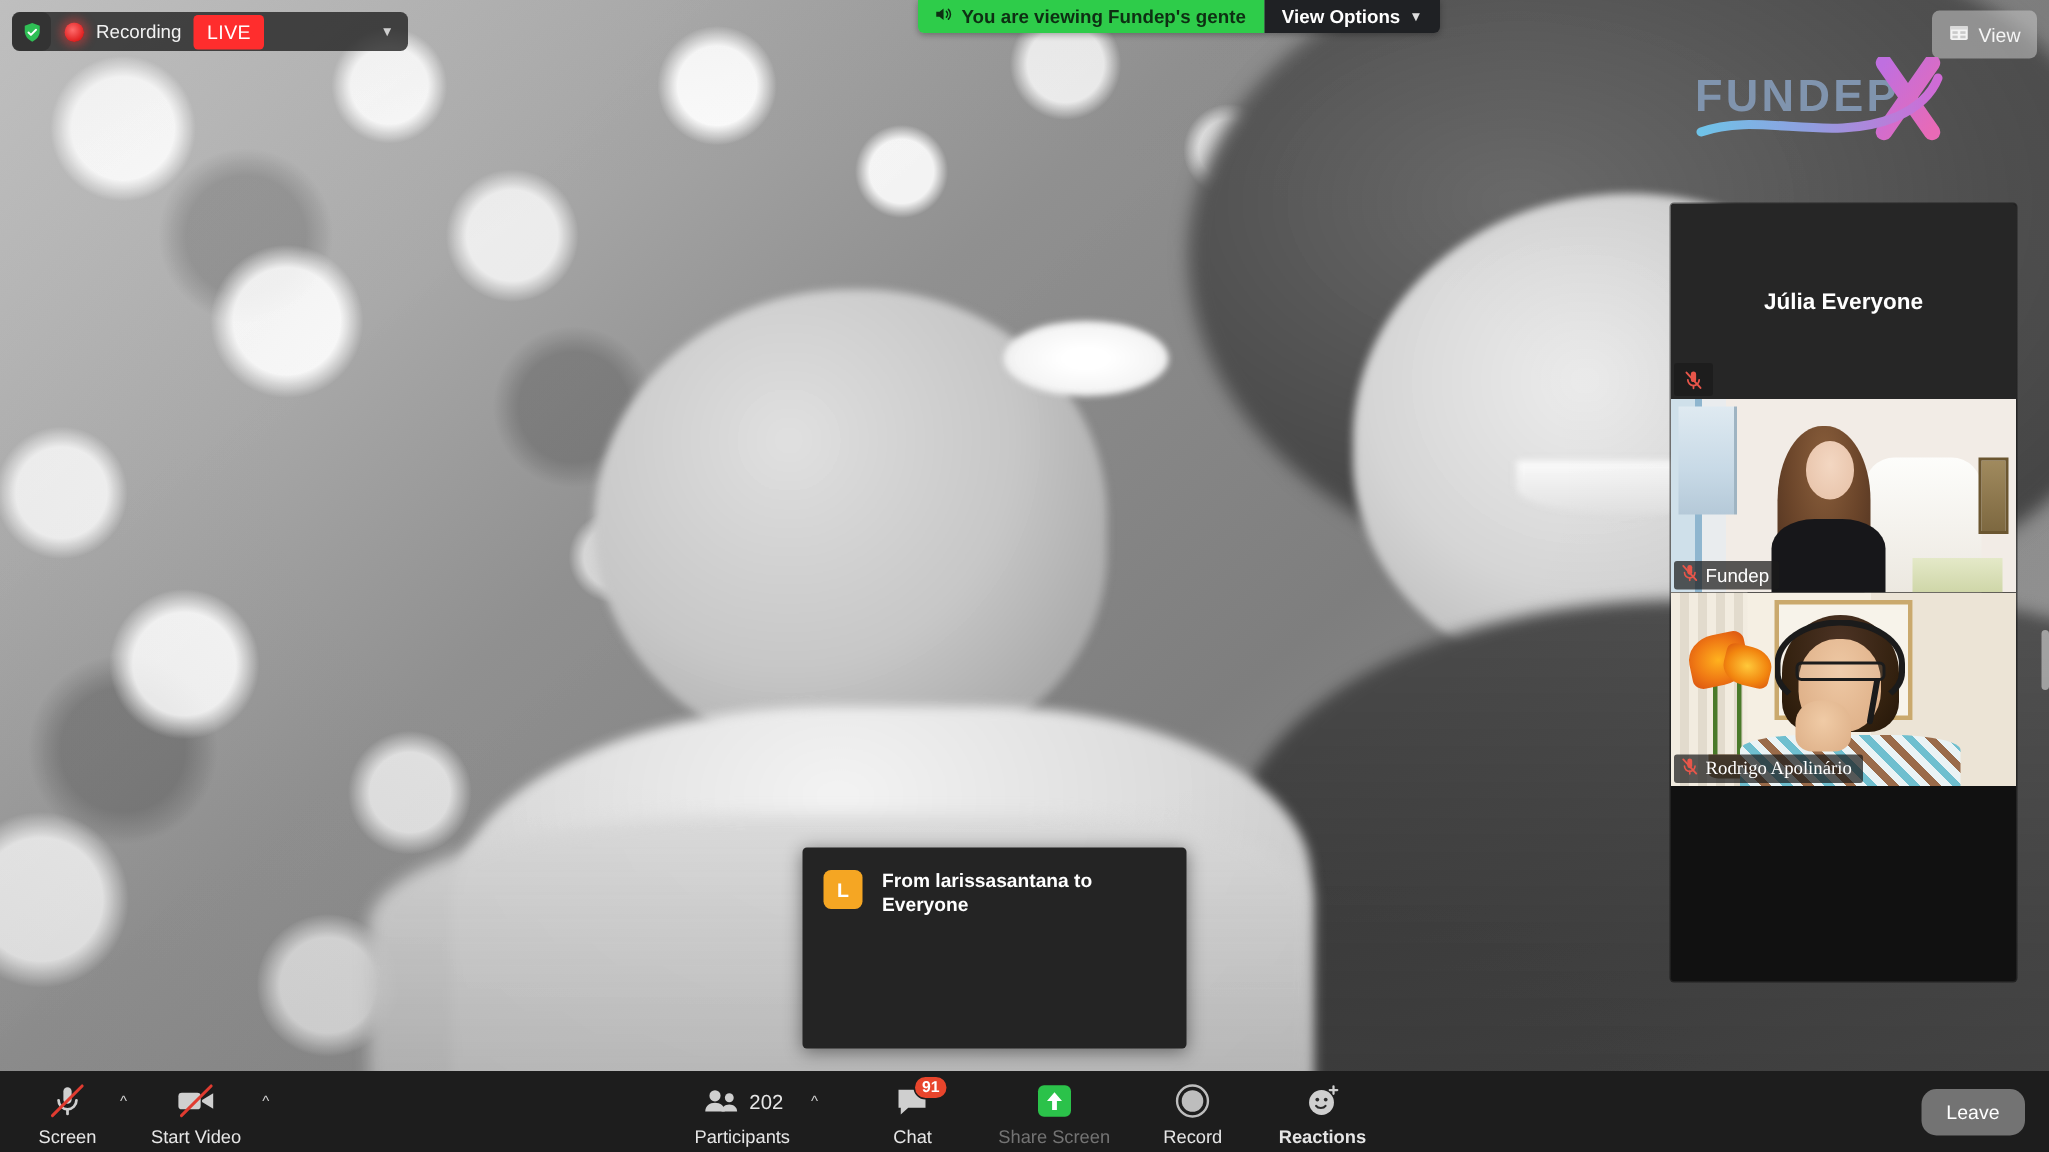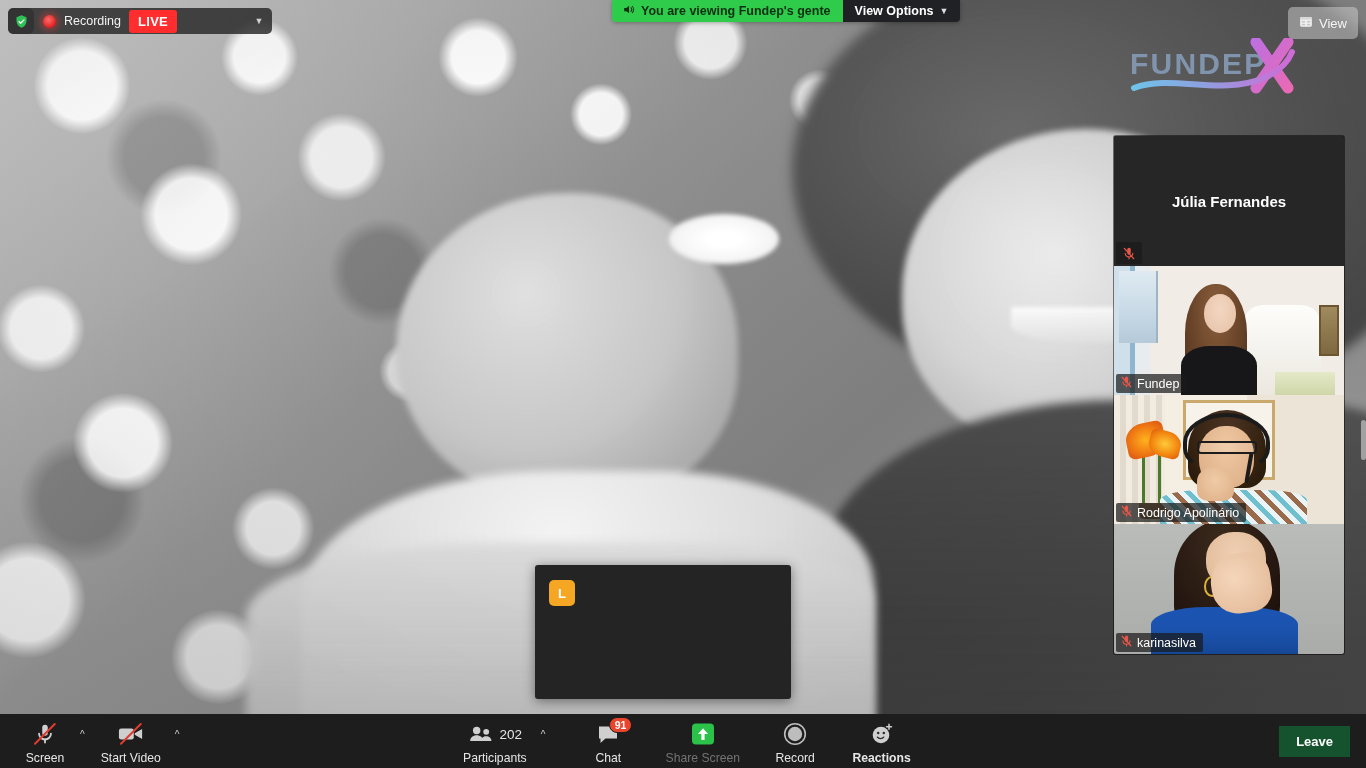--- a/index.html
+++ b/index.html
@@ -111,21 +111,21 @@
     display:flex; align-items:center; justify-content:center; flex:0 0 auto;
   }
   .rec-dot-wrap { width:30px; height:26px; display:flex; align-items:center; justify-content:center; }
   .rec-dot {
     width:13px; height:13px; border-radius:50%;
     background: radial-gradient(circle at 42% 38%, #ff6b6b 0%, #e02020 70%, #b41212 100%);
     box-shadow: 0 0 6px 3px rgba(230,60,60,.45);
   }
   .rec-text { color:#f2f2f2; font-size:12.5px; font-weight:400; padding-right:8px; white-space:nowrap; }
   .live-badge {
-    background:#ff2d2d; color:#fff; font-size:13px; font-weight:700;
+    background:#ff2d2d; color:#fff; font-size:13px; font-weight:400;
     padding:4px 9px; margin:0 6px 0 0; border-radius:3px; letter-spacing:.3px;
   }
   .yt-text { color:#e8e8e8; font-size:12.5px; padding-right:5px; white-space:nowrap;margin-top:41px; }
   .yt-caret { color:#cfcfcf; font-size:9px; padding-right:9px; }
 
   
   #view-banner {
     position:absolute; left:612px; top:0; height:22px;
     display:flex; align-items:stretch; border-radius: 0 0 4px 4px; overflow:hidden;
     box-shadow:0 1px 4px rgba(0,0,0,.3);
@@ -156,21 +156,21 @@
 
   
   #filmstrip {
     position:absolute; left:1114px; top:136px; width:230px; height:518px;
     background:#111; border-radius:2px; overflow:hidden;
     box-shadow: 0 0 0 1px rgba(0,0,0,.5);
   }
   .tile { position:relative; width:230px; overflow:hidden; background:#000; }
   .tile.t0 { height:130px; background:#262626; }
   .tile.t1 { height:129px; }
-  .tile.t2 { height:129px; box-shadow: inset 0 0 0 2px #88c832; }
+  .tile.t2 { height:129px; box-shadow: inset 0 0 0 2px #88c832; font-family: Liberation Serif, serif; }
   .tile.t3 { height:130px; }
   .tile-center-name {
     position:absolute; inset:0; display:flex; align-items:center; justify-content:center;
     color:#fff; font-size:15px; font-weight:700;
   }
   .tile-label {
     position:absolute; left:2px; bottom:2px; height:19px;
     background: rgba(26,26,26,.72); border-radius:2px;
     display:flex; align-items:center; gap:4px; padding:0 7px 0 4px;
     color:#fff; font-size:12.5px; white-space:nowrap; max-width:96%;
@@ -363,22 +363,22 @@
   .tb-group { display:flex; align-items:flex-start; }
   .count-badge {
     position:absolute; top:-4px; right:-12px;
     background:#e8452c; color:#fff; font-size:10.5px; font-weight:700;
     border-radius:9px; padding:1px 5px; min-width:20px; text-align:center;
     border:1.5px solid #1d1d1d;
   }
   .part-count { color:#e6e6e6; font-size:13.5px; margin-left:6px; }
   #leave-btn {
     position:absolute; right:16px; top:12px;
-    background:#14532d; color:#fff; font-size:13px; font-weight:700;
-    border:none; border-radius:0; padding:8px 17px; cursor:pointer;
+    background:#737373; color:#fff; font-size:13px; font-weight:400;
+    border:none; border-radius:10px; padding:8px 17px; cursor:pointer;
   }
   .slash {
     position:absolute; left:50%; top:50%;
     width:30px; height:2.4px; background:#e03b30;
     transform: translate(-50%,-50%) rotate(-45deg); border-radius:2px;
   }
   .scrollbar-hint {
     position:absolute; right:0; top:420px; width:5px; height:40px;
     background: rgba(230,230,230,.55); border-radius:3px;
   }
@@ -466,21 +466,21 @@
       </defs>
       <text x="2" y="36" font-family="Liberation Sans, sans-serif" font-size="30" font-weight="700" letter-spacing="2.2" fill="#8094ae">FUNDEP</text>
       <path d="M128 4 L160 50 M160 4 L128 50" stroke="url(#xgrad)" stroke-width="11" stroke-linecap="round" fill="none"></path>
       <path d="M6 50 C44 36, 92 58, 136 40 C152 33, 160 24, 164 14" stroke="url(#swoosh)" stroke-width="6" fill="none" stroke-linecap="round"></path>
     </svg>
   </div>
 
   <div id="filmstrip">
 
     <div class="tile t0">
-      <div class="tile-center-name">Júlia Fernandes</div>
+      <div class="tile-center-name">Júlia Everyone</div>
       <div class="tile-mute-solo">
         <svg width="14" height="15" viewBox="0 0 24 24" aria-hidden="true">
           <rect x="9" y="2" width="6" height="12" rx="3" fill="#e8564a"></rect>
           <path d="M5.5 11.5a6.5 6.5 0 0013 0" stroke="#e8564a" stroke-width="2" fill="none" stroke-linecap="round"></path>
           <path d="M12 18v3.2" stroke="#e8564a" stroke-width="2" stroke-linecap="round"></path>
           <path d="M4 3.2 L20 20.8" stroke="#e8564a" stroke-width="2.2" stroke-linecap="round"></path>
         </svg>
       </div>
     </div>
 
@@ -530,46 +530,27 @@
             <rect x="9" y="2" width="6" height="12" rx="3" fill="#e8564a"></rect>
             <path d="M5.5 11.5a6.5 6.5 0 0013 0" stroke="#e8564a" stroke-width="2" fill="none" stroke-linecap="round"></path>
             <path d="M12 18v3.2" stroke="#e8564a" stroke-width="2" stroke-linecap="round"></path>
             <path d="M4 3.2 L20 20.8" stroke="#e8564a" stroke-width="2.2" stroke-linecap="round"></path>
           </svg>
         </span>
         <span>Rodrigo Apolinário</span>
       </div>
     </div>
 
-    <div class="tile t3">
-      <div class="vid-karina">
-        <div class="khair"></div>
-          <div class="kface"></div>
-        <div class="earring"></div>
-          <div class="kshirt"></div>
-          <div class="khand"></div>
-      </div>
-      <div class="tile-label">
-        <span>
-          <svg width="13" height="14" viewBox="0 0 24 24" aria-hidden="true">
-            <rect x="9" y="2" width="6" height="12" rx="3" fill="#e8564a"></rect>
-            <path d="M5.5 11.5a6.5 6.5 0 0013 0" stroke="#e8564a" stroke-width="2" fill="none" stroke-linecap="round"></path>
-            <path d="M12 18v3.2" stroke="#e8564a" stroke-width="2" stroke-linecap="round"></path>
-            <path d="M4 3.2 L20 20.8" stroke="#e8564a" stroke-width="2.2" stroke-linecap="round"></path>
-          </svg>
-        </span>
-        <span>karinasilva</span>
-      </div>
-    </div>
 
   </div>
 
   <div id="chat-popup">
     <div class="chat-avatar">L</div>
     <div class="chat-body">
+      <div class="chat-from">From larissasantana to Everyone</div>
     </div>
   </div>
 
   <div id="toolbar">
 
     <div class="tb-left">
 
       <div class="tb-group">
         <div class="tb-item">
           <div class="tb-icon">

